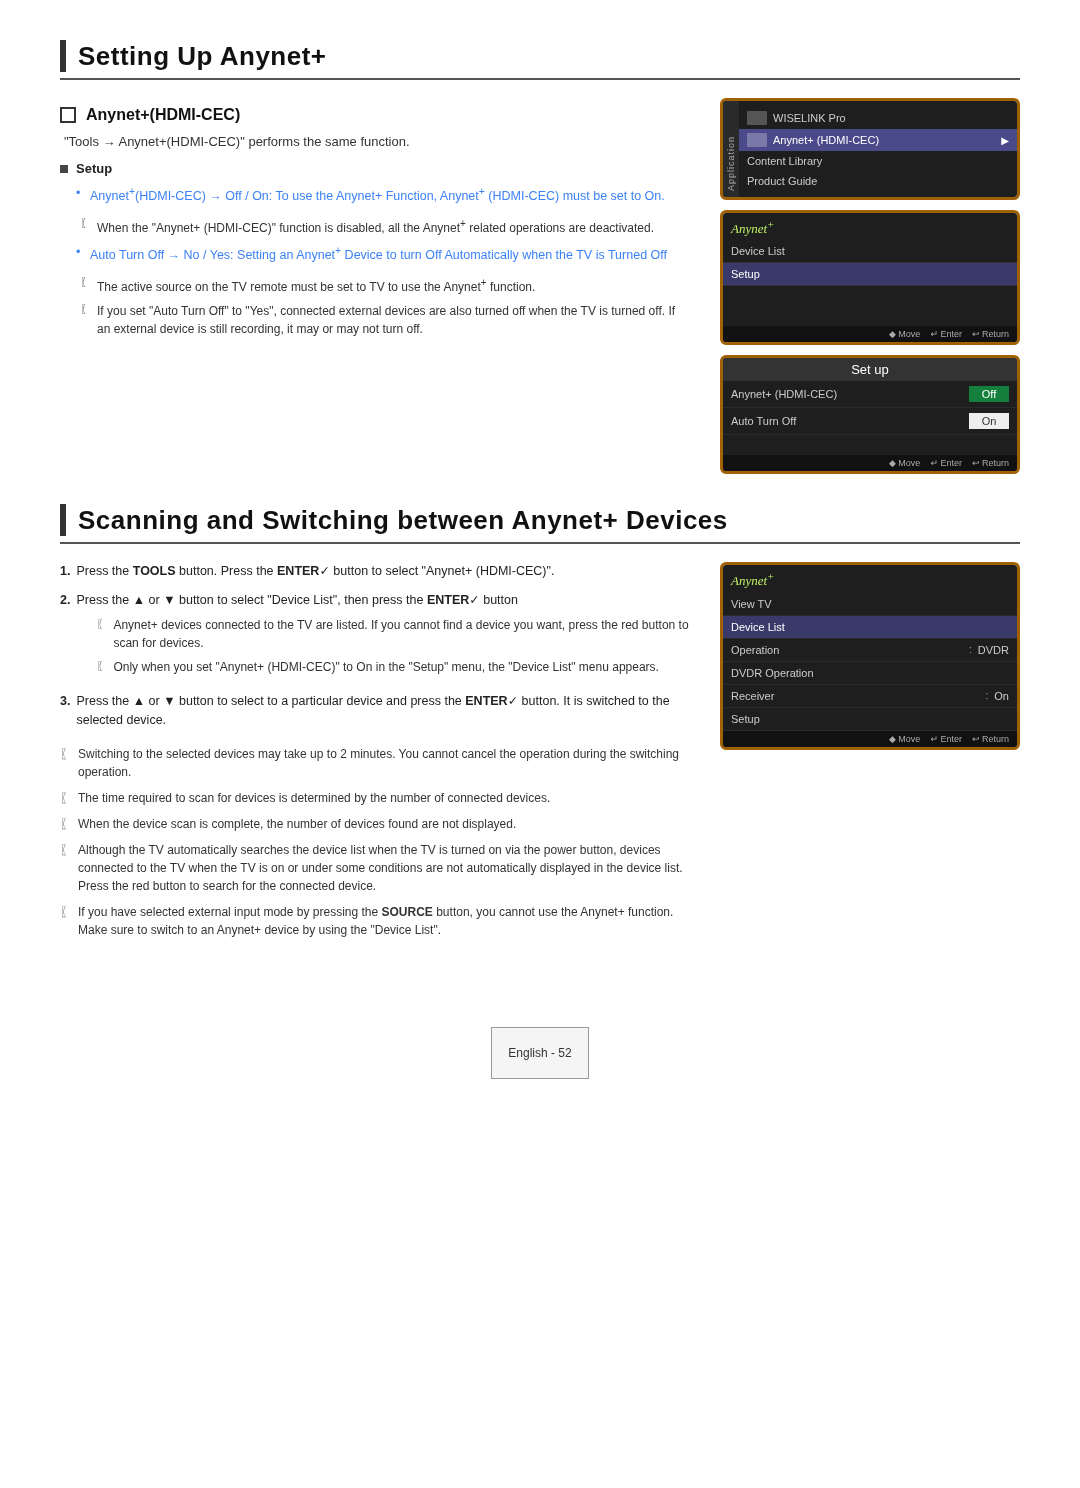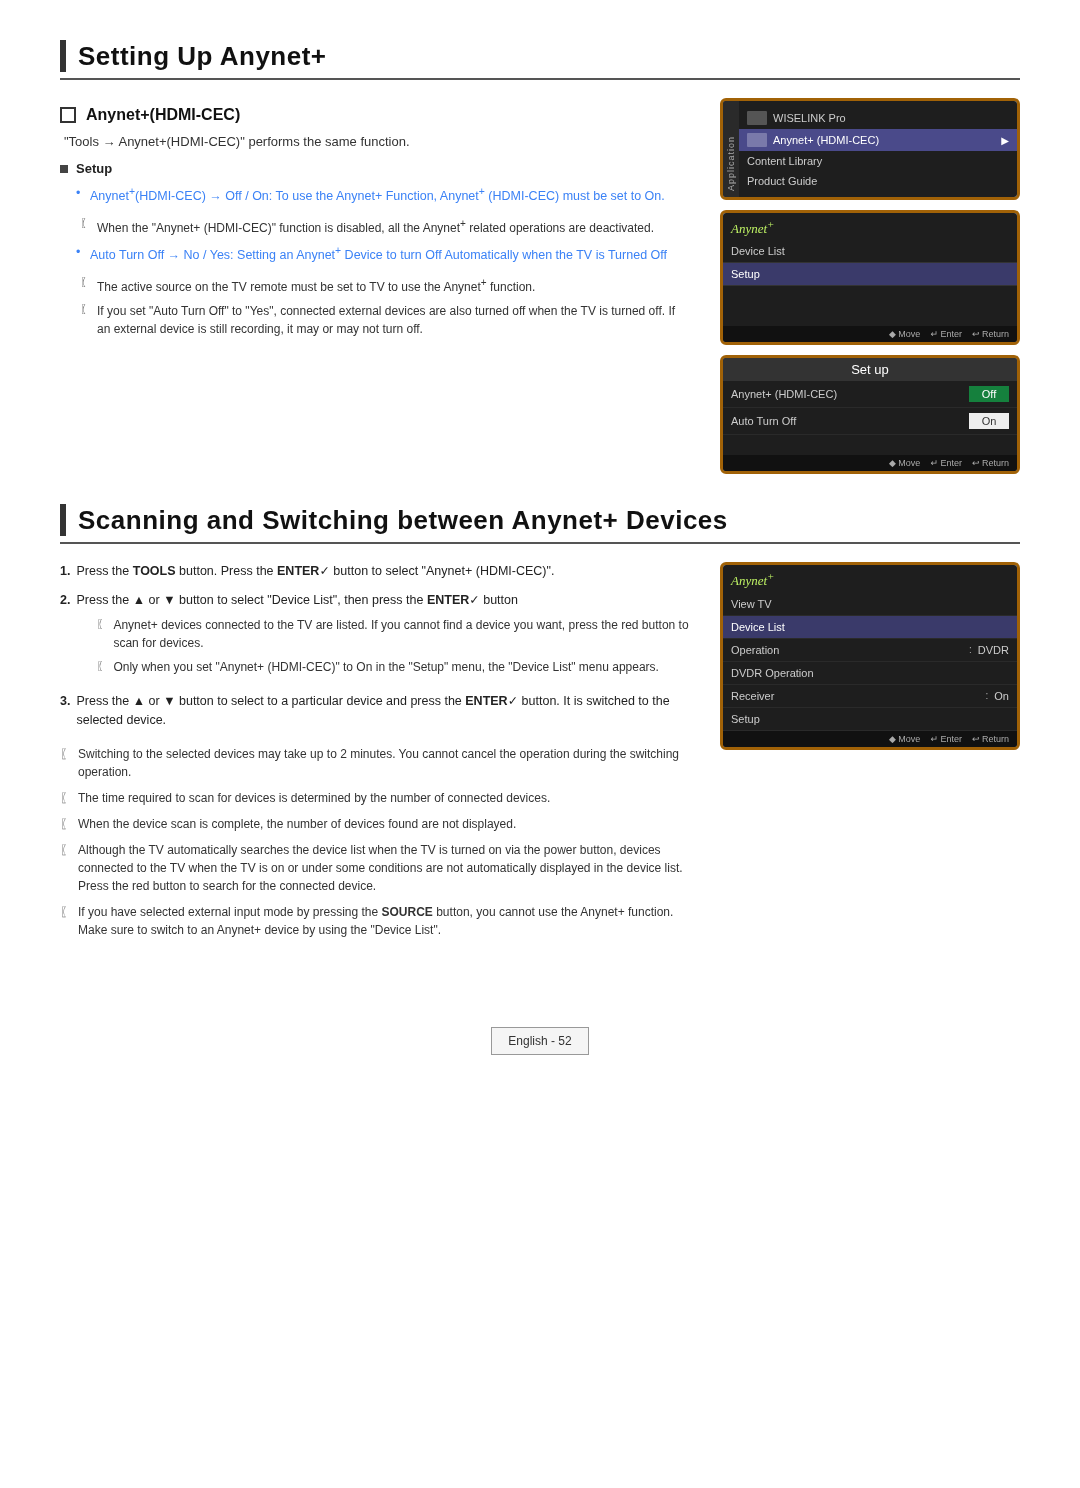--- a/index.html
+++ b/index.html
@@ -309,21 +309,21 @@
     .bottom-note .note-sym {
       margin-right: 6px;
       flex-shrink: 0;
       color: #555;
     }
 
     
     .page-footer {
       text-align: center;
       margin-top: 40px;
-      padding: 6px 16px;
+      padding: 18px 16px;
       display: inline-block;
       border: 1px solid #999;
       font-size: 12px;
       color: #333;
       background: #f5f5f5;
     }
     .footer-wrap {
       text-align: center;
       margin-top: 40px;
     }

